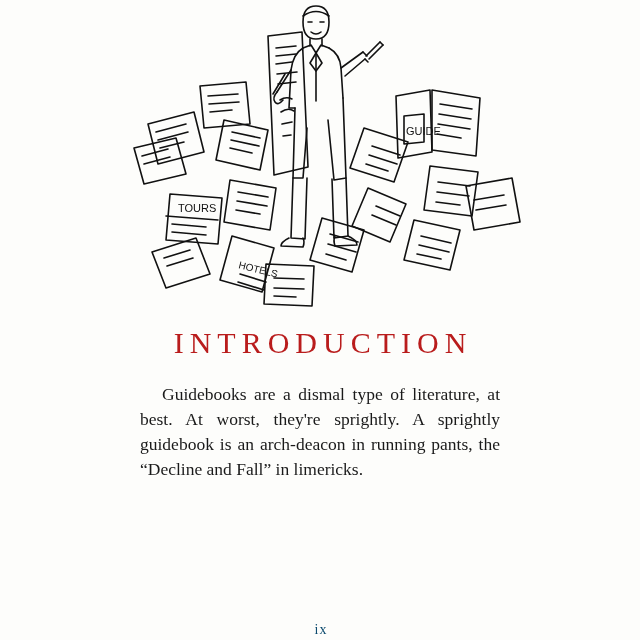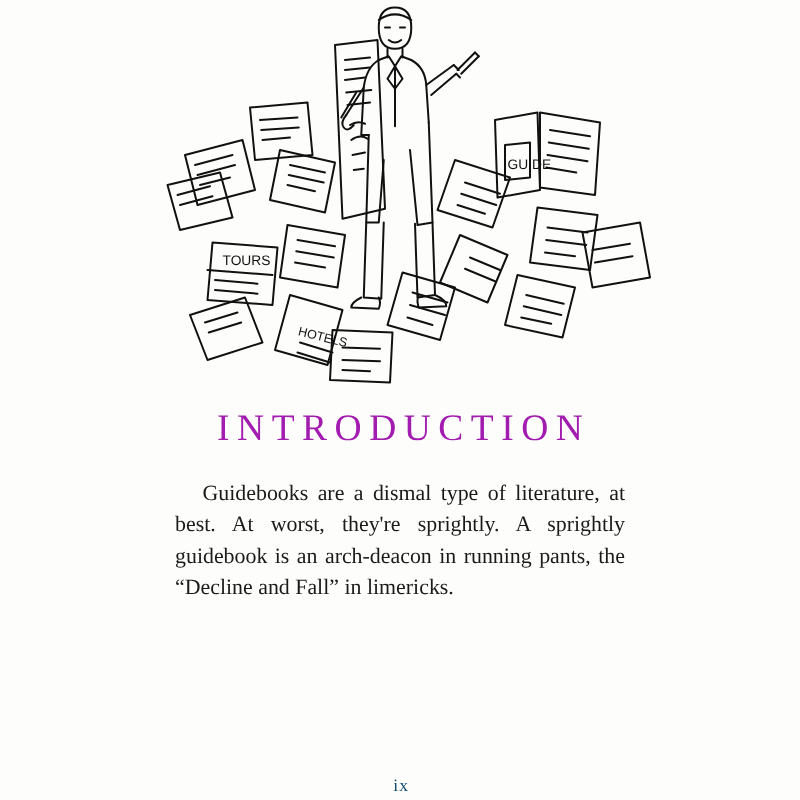--- a/index.html
+++ b/index.html
@@ -32,21 +32,21 @@
     top: 0;
     left: 0;
   }
   .page-title {
     text-align: center;
     font-family: "Liberation Serif", serif;
     font-size: 30px;
     letter-spacing: 6px;
     font-weight: 400;
     margin: 8px 0 22px 0;
-    color: #a21caf;
+    color: #b91c1c;
     text-indent: 6px;
   }
   .body-text {
     width: 360px;
     margin: 16px auto;
     font-size: 17.5px;
     line-height: 1.42;
     text-align: justify;
     color: #1a1a1a;
   }

